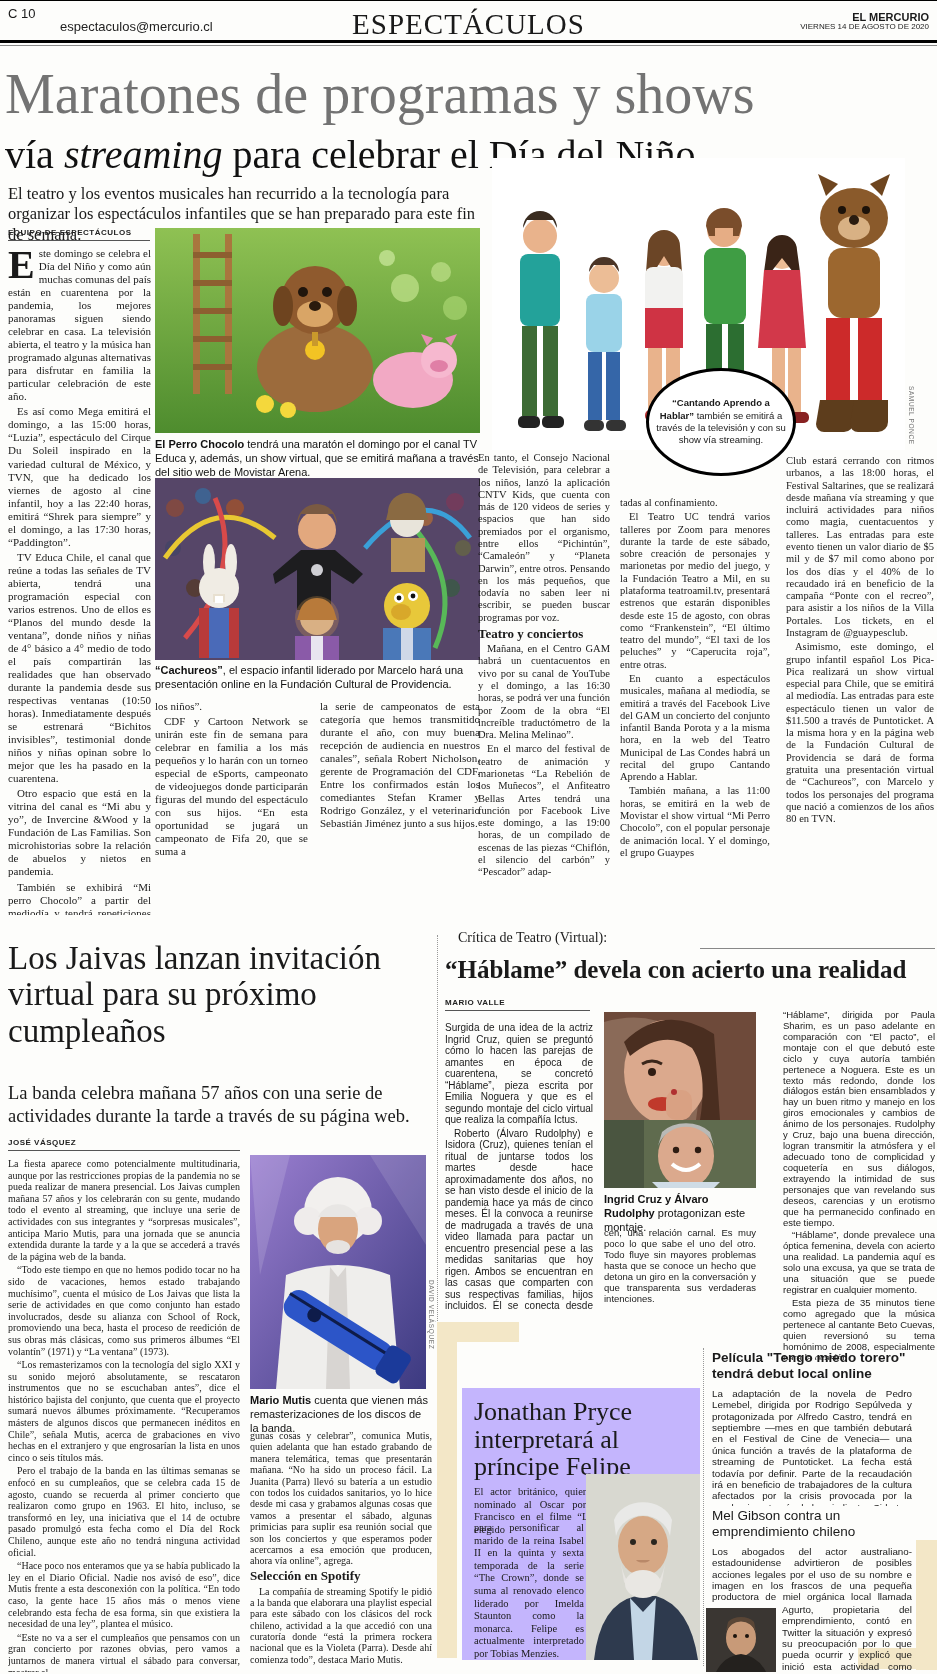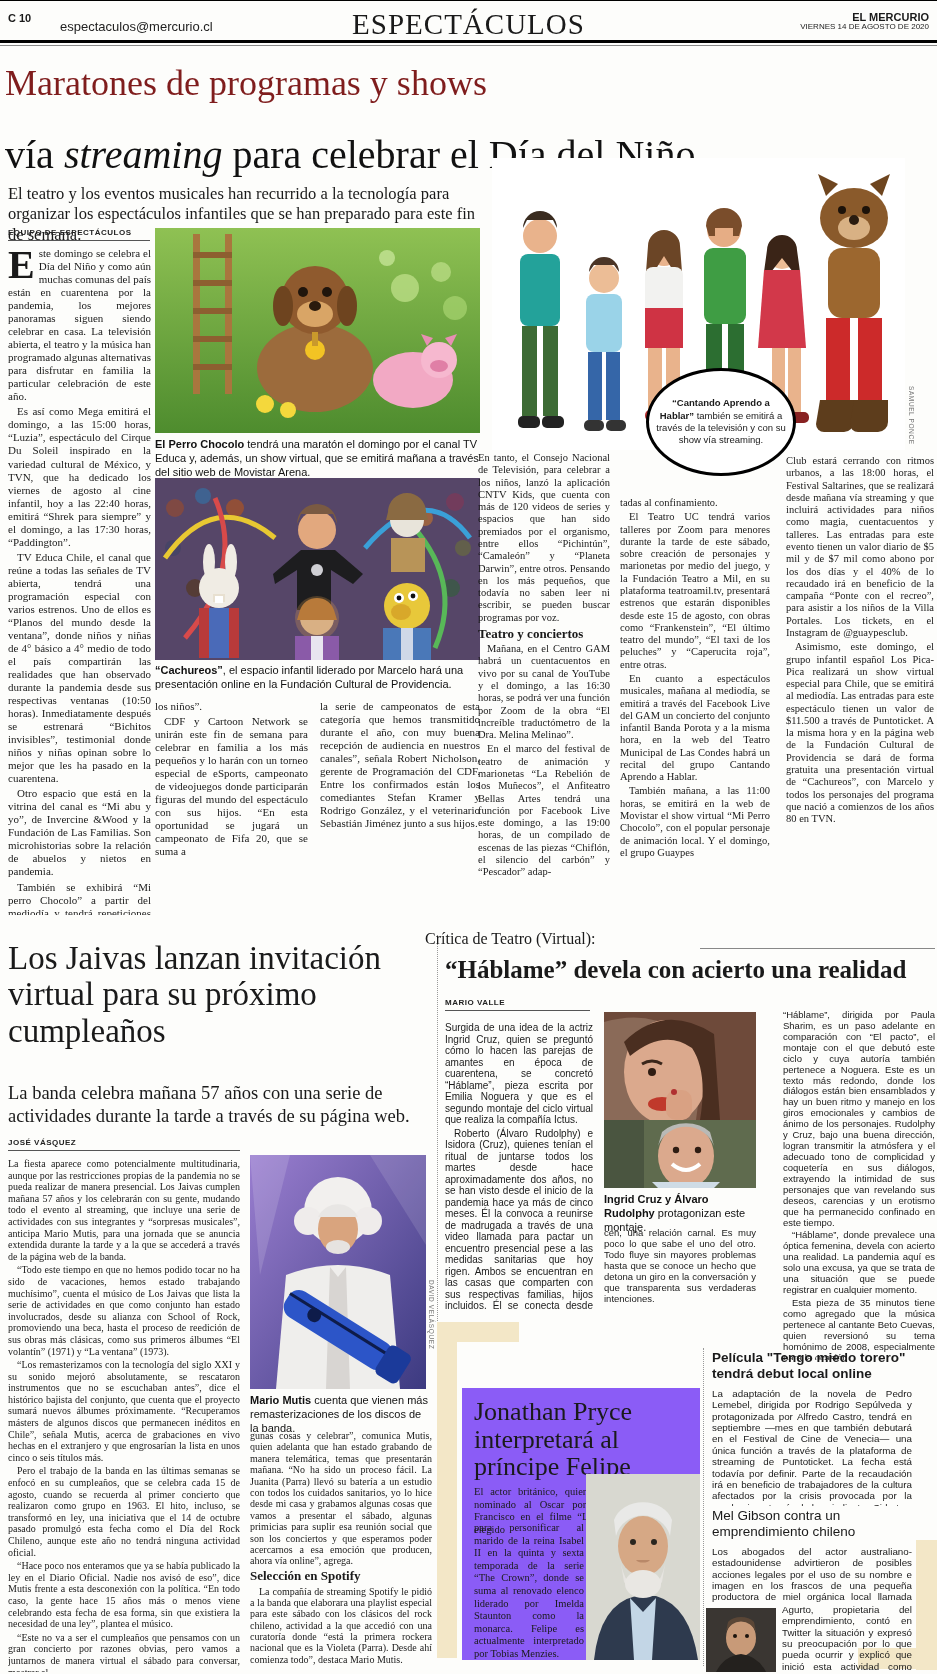--- a/index.html
+++ b/index.html
@@ -23,29 +23,29 @@
   .dropcap::first-letter{float:left;font-size:40px;line-height:31px;padding:2px 4px 0 0;font-weight:bold}
   svg{display:block}
   .cream{background:#f3e7c7}
 </style>
 </head>
 <body>
 
 <div id="page">
 
   <div class="abs rule" style="left:0;top:6;width:937px;height:1px"></div>
-  <div class="abs sans" style="left:8px;top:12px;font-size:11px;font-weight:bold">C 10</div>
+  <div class="abs sans" style="left:8px;top:6px;font-size:13px;font-weight:normal">C 10</div>
   <div class="abs sans" style="left:60px;top:19px;font-size:13px;color:#222">espectaculos@mercurio.cl</div>
   <div class="abs serif" style="left:0;top:8px;width:937px;text-align:center;font-size:29px;letter-spacing:1px">ESPECTÁCULOS</div>
   <div class="abs sans" style="right:8px;top:11px;text-align:right;font-size:11px;font-weight:bold">EL MERCURIO</div>
   <div class="abs sans" style="right:8px;top:22px;font-size:8px;color:#222">VIERNES 14 DE AGOSTO DE 2020</div>
   <div class="abs rule" style="left:0;top:40px;width:937px;height:3px"></div>
   <div class="abs rule" style="left:0;top:45px;width:937px;height:1px;background:#888"></div>
 
-  <div class="abs serif" style="left:5px;top:62px;width:932px;font-size:36px;color:#7f1d1d;white-space:nowrap">Maratones de programas y shows</div>
+  <div class="abs serif" style="left:5px;top:62px;width:932px;font-size:56px;color:#737373;white-space:nowrap">Maratones de programas y shows</div>
   <div class="abs serif" style="left:5px;top:131px;width:932px;font-size:40px;color:#111;white-space:nowrap"><span>vía </span><i>streaming</i><span> para celebrar el Día del Niño</span></div>
   <div class="abs serif" style="left:8px;top:184px;width:482px;font-size:16.5px;line-height:1.24">El teatro y los eventos musicales han recurrido a la tecnología para organizar los espectáculos infantiles que se han preparado para este fin de semana.</div>
 
   <div class="abs" style="left:492px;top:158px;width:413px;height:292px">
     <svg width="413" height="292" viewBox="0 0 413 292">
       <rect width="413" height="292" fill="#ffffff"></rect>
 
       <circle cx="48" cy="78" r="17" fill="#e9b38c"></circle>
         <path d="M31 70 a17 17 0 0 1 34 0 l-4 -8 h-26z" fill="#3a2c20"></path>
       <rect x="28" y="96" width="40" height="72" rx="8" fill="#23a29a"></rect>
@@ -283,21 +283,21 @@
   <div class="abs caption" style="left:250px;top:1393px;width:178px"><span class="cb">Mario Mutis</span><span> cuenta que vienen más remasterizaciones de los discos de la banda.</span></div>
 
   <div class="abs serif jtext bodytext clip" style="left:250px;top:1430px;width:182px;height:242px;font-size:10px;line-height:1.14">
     <p>gunas cosas y celebrar”, comunica Mutis, quien adelanta que han estado grabando de manera telemática, temas que presentarán mañana. “No ha sido un proceso fácil. La Juanita (Parra) llevó su batería a un estudio con todos los cuidados sanitarios, yo lo hice desde mi casa y grabamos algunas cosas que vamos a presentar el sábado, algunas primicias para suplir esa reunión social que son los conciertos y que esperamos poder acercarnos a esa emoción que producen, ahora vía online”, agrega.</p>
     <p class="subh">Selección en Spotify</p>
     <p>La compañía de streaming Spotify le pidió a la banda que elaborara una playlist especial para este sábado con los clásicos del rock chileno, actividad a la que accedió con una curatoría donde “está la primera rockera nacional que es la Violeta (Parra). Desde ahí comienza todo”, destaca Mario Mutis.</p>
   </div>
 
   <div class="abs dotv" style="left:437px;top:935px;height:450px"></div>
 
-  <div class="abs serif" style="left:425px;top:930px;font-size:16px">Crítica de Teatro (Virtual):</div>
+  <div class="abs serif" style="left:458px;top:930px;font-size:14px">Crítica de Teatro (Virtual):</div>
   <div class="abs" style="left:700px;top:948px;width:235px;height:1px;background:#888"></div>
   <div class="abs serif" style="left:445px;top:956px;width:490px;font-size:25px;font-weight:bold">“Háblame” devela con acierto una realidad</div>
   <div class="abs byline" style="left:445px;top:998px;width:145px">MARIO VALLE</div>
 
   <div class="abs sans jtext bodytext clip" style="left:445px;top:1022px;width:148px;height:288px;font-size:10px;line-height:1.15">
     <p>Surgida de una idea de la actriz Ingrid Cruz, quien se preguntó cómo lo hacen las parejas de amantes en época de cuarentena, se concretó “Háblame”, pieza escrita por Emilia Noguera y que es el segundo montaje del ciclo virtual que realiza la compañía Ictus.</p>
     <p>Roberto (Álvaro Rudolphy) e Isidora (Cruz), quienes tenían el ritual de juntarse todos los martes desde hace aproximadamente dos años, no se han visto desde el inicio de la pandemia hace ya más de cinco meses. Él la convoca a reunirse de madrugada a través de una video llamada para pactar un encuentro presencial pese a las medidas sanitarias que hoy rigen. Ambos se encuentran en las casas que comparten con sus respectivas familias, hijos incluidos. Él se conecta desde un clóset (que se aprecia perfectamente), mientras que ella está en un escritorio. Comienza un diálogo en que se van alternando distintos estados emocionales como la alegría, la sorpresa y una alta cuota de sensualidad. Son compañeros de trabajo y entre ellos prima, tal como lo recono-</p>
   </div>
 
   <div class="abs" style="left:604px;top:1012px;width:152px;height:108px">
@@ -336,21 +336,21 @@
     <p>“Háblame”, donde prevalece una óptica femenina, devela con acierto una realidad. La pandemia aquí es solo una excusa, ya que se trata de una situación que se puede registrar en cualquier momento.</p>
     <p>Esta pieza de 35 minutos tiene como agregado que la música pertenece al cantante Beto Cuevas, quien reversionó su tema homónimo de 2008, especialmente para la ocasión.</p>
 
   </div>
 
   <div class="abs cream" style="left:437px;top:1322px;width:82px;height:20px"></div>
   <div class="abs cream" style="left:437px;top:1322px;width:20px;height:336px"></div>
   <div class="abs cream" style="left:916px;top:1540px;width:21px;height:130px"></div>
   <div class="abs cream" style="left:858px;top:1648px;width:79px;height:21px"></div>
 
-  <div class="abs" style="left:462px;top:1388px;width:238px;height:272px;background:#8b5cf6">
+  <div class="abs" style="left:462px;top:1388px;width:238px;height:272px;background:#c4b5fd">
     <div class="abs serif" style="left:12px;top:10px;width:200px;font-size:26px;line-height:1.06">Jonathan Pryce interpretará al príncipe Felipe</div>
     <div class="abs serif jtext" style="left:12px;top:98px;width:214px;font-size:10.5px;line-height:1.2">El actor británico, quien recientemente estuvo nominado al Oscar por su interpretación de Francisco en el filme “Los dos Papas”, fue el elegido</div>
     <div class="abs serif jtext" style="left:12px;top:134px;width:110px;font-size:10.5px;line-height:1.2">para personificar al marido de la reina Isabel II en la quinta y sexta temporada de la serie “The Crown”, donde se suma al renovado elenco liderado por Imelda Staunton como la monarca. Felipe es actualmente interpretado por Tobias Menzies.</div>
     <div class="abs" style="left:124px;top:86px;width:114px;height:186px">
       <svg width="114" height="186" viewBox="0 0 114 186">
         <rect width="114" height="186" fill="#d8d8d0"></rect>
         <path d="M8 186 Q14 130 50 122 h20 Q104 132 112 186z" fill="#2e3a4e"></path>
         <path d="M44 124 l13 14 l13 -14 l-4 62 h-18z" fill="#c3d6e6"></path>
         <ellipse cx="57" cy="72" rx="25" ry="30" fill="#d6a885"></ellipse>
         <path d="M30 62 a28 28 0 0 1 54 0 l2 -16 a30 24 0 0 0 -58 0z" fill="#e9e9e7"></path>

